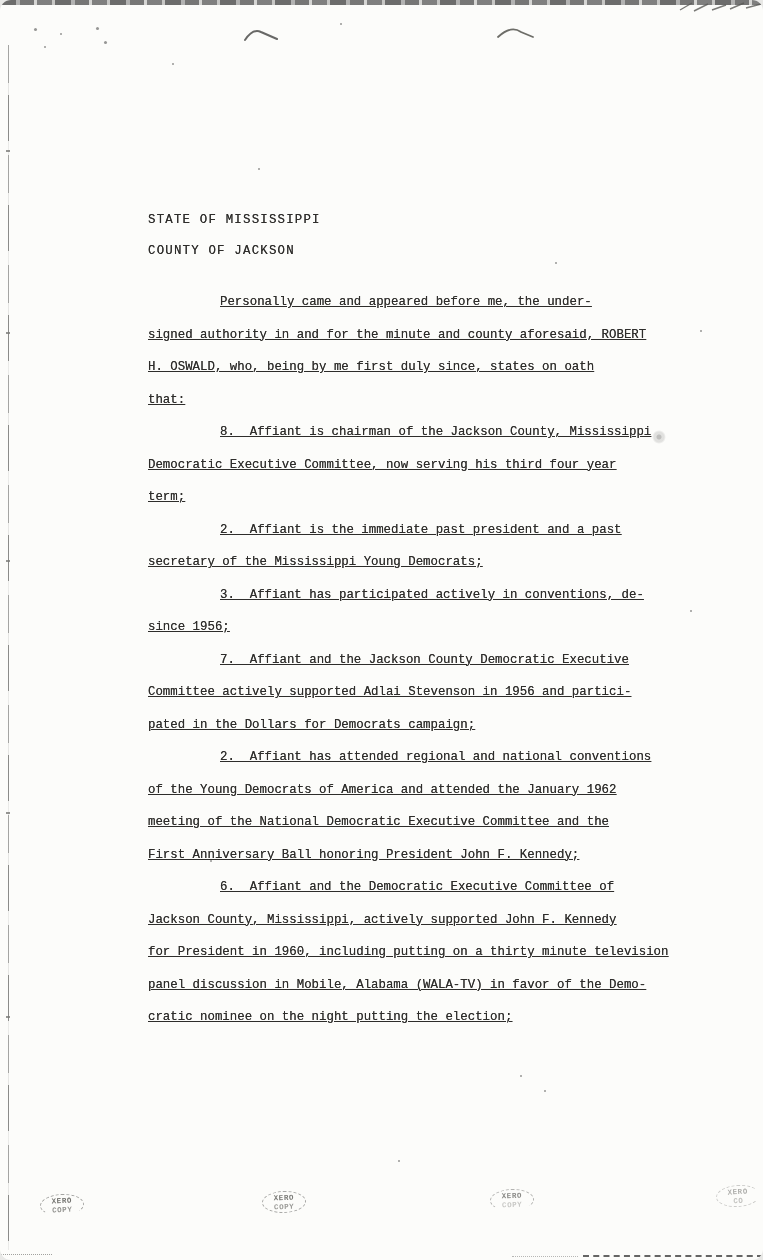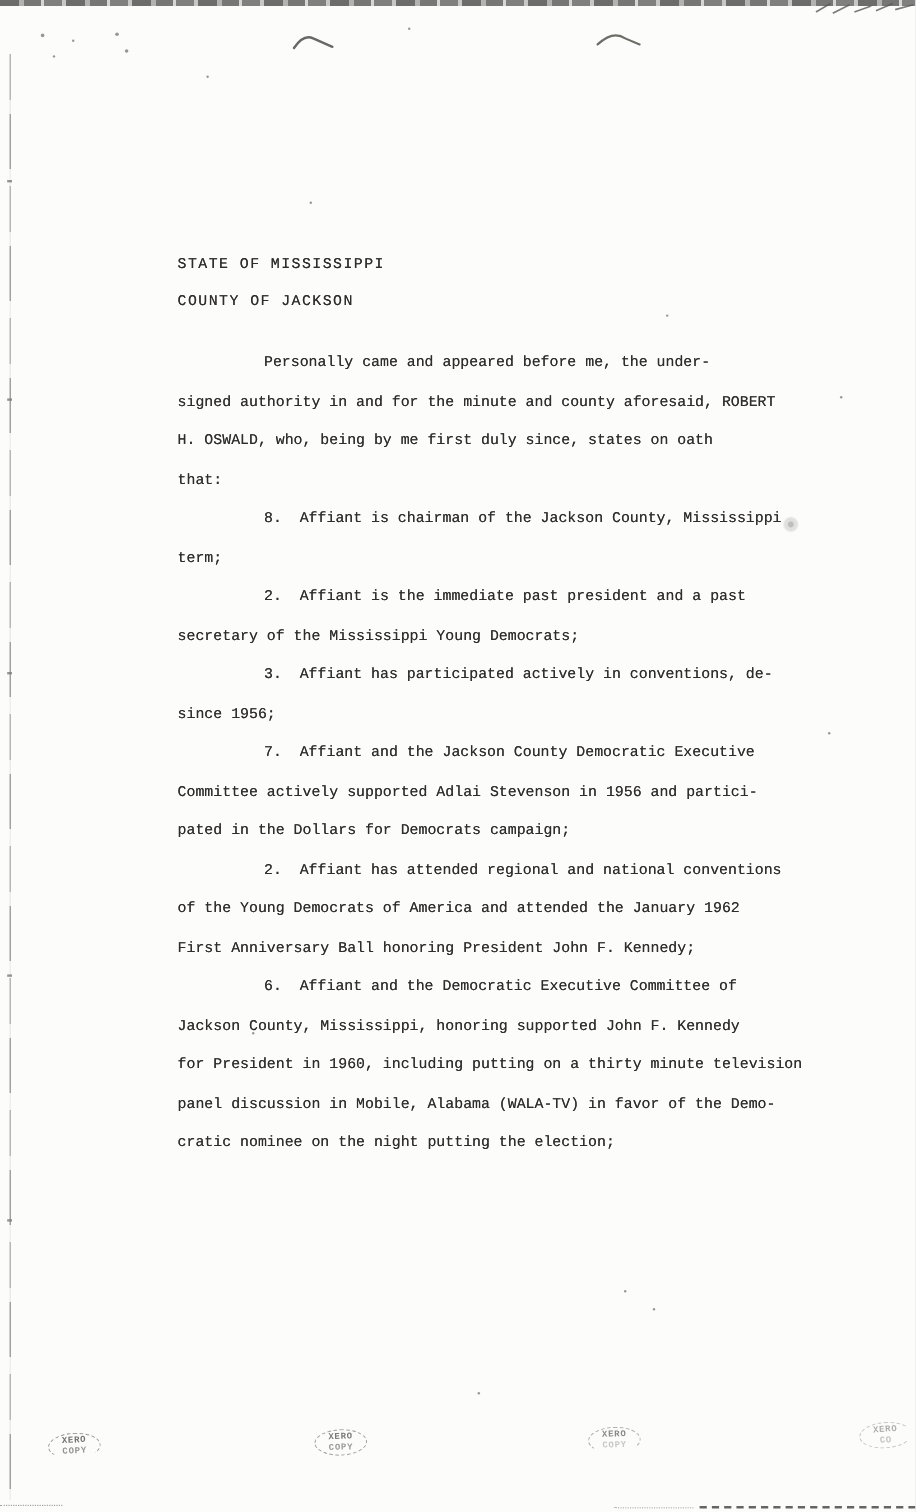--- a/index.html
+++ b/index.html
@@ -1,20 +1,21 @@
 <!DOCTYPE html>
 <html><head>
 <meta charset="utf-8">
 <style>
   html,body { margin:0; padding:0; background:#e8e8e6; }
   .page {
     position:relative; width:763px; height:1260px; margin:0 auto;
     background:#fcfcfa; overflow:hidden;
     font-family:"Liberation Mono","DejaVu Sans Mono",monospace;
     color:#2e2d2b;
+    border-radius:11px;
   }
   
   .top-edge {
     position:absolute; top:0; left:0; width:763px; height:5px; opacity:.75;
     background:repeating-linear-gradient(90deg,
       #3c3c3c 0 16px, #9a9a9a 16px 20px, #4a4a4a 20px 34px,
       #c9c9c7 34px 37px, #565656 37px 52px, #b5b5b3 52px 55px);
   }
   .top-right-scribble { position:absolute; top:0; right:0; }
   .left-line {
@@ -46,20 +47,21 @@
   
   .textcol { position:absolute; left:148px; top:205px; width:520px; font-size:12.4px; }
   .hln {
     height:31px; line-height:31px; white-space:pre;
     letter-spacing:1.2px; text-shadow:0 0 .5px rgba(46,45,43,.85);
   }
   .hspacer { height:19px; }
   .ln {
     height:32.5px; line-height:32.5px; white-space:pre;
     text-shadow:0 0 .5px rgba(46,45,43,.8);
+    text-decoration:underline;
   }
   .ind { padding-left:72px; }
   
   .stamp {
     position:absolute; width:44px; height:22px; border:1px dashed #9b9b99;
     border-radius:50%; text-align:center; color:#63635f;
     font-size:7.5px; font-weight:bold; line-height:9px; letter-spacing:.6px;
     padding-top:2px; box-sizing:border-box;
   }
   .stamp .s2 { opacity:.75; }
@@ -114,33 +116,35 @@
 
   <div class="textcol">
     <div class="hln">STATE OF MISSISSIPPI</div>
     <div class="hln">COUNTY OF JACKSON</div>
     <div class="hspacer"></div>
     <div class="ln ind">Personally came and appeared before me, the under-</div>
     <div class="ln">signed authority in and for the minute and county aforesaid, ROBERT</div>
     <div class="ln">H. OSWALD, who, being by me first duly since, states on oath</div>
     <div class="ln">that:</div>
     <div class="ln ind">8.  Affiant is chairman of the Jackson County, Mississippi</div>
+    <div class="ln">Democratic Executive Committee, now serving his third four year</div>
     <div class="ln">term;</div>
     <div class="ln ind">2.  Affiant is the immediate past president and a past</div>
     <div class="ln">secretary of the Mississippi Young Democrats;</div>
     <div class="ln ind">3.  Affiant has participated actively in conventions, de-</div>
     <div class="ln">since 1956;</div>
     <div class="ln ind">7.  Affiant and the Jackson County Democratic Executive</div>
     <div class="ln">Committee actively supported Adlai Stevenson in 1956 and partici-</div>
     <div class="ln">pated in the Dollars for Democrats campaign;</div>
     <div class="ln ind">2.  Affiant has attended regional and national conventions</div>
     <div class="ln">of the Young Democrats of America and attended the January 1962</div>
+    <div class="ln">meeting of the National Democratic Executive Committee and the</div>
     <div class="ln">First Anniversary Ball honoring President John F. Kennedy;</div>
     <div class="ln ind">6.  Affiant and the Democratic Executive Committee of</div>
-    <div class="ln">Jackson County, Mississippi, honoring supported John F. Kennedy</div>
+    <div class="ln">Jackson County, Mississippi, actively supported John F. Kennedy</div>
     <div class="ln">for President in 1960, including putting on a thirty minute television</div>
     <div class="ln">panel discussion in Mobile, Alabama (WALA-TV) in favor of the Demo-</div>
     <div class="ln">cratic nominee on the night putting the election;</div>
   </div>
 
   <div class="stamp stamp1">
     <div class="s1">XERO</div>
     <div class="s2">COPY</div>
   </div>
   <div class="stamp stamp2">

